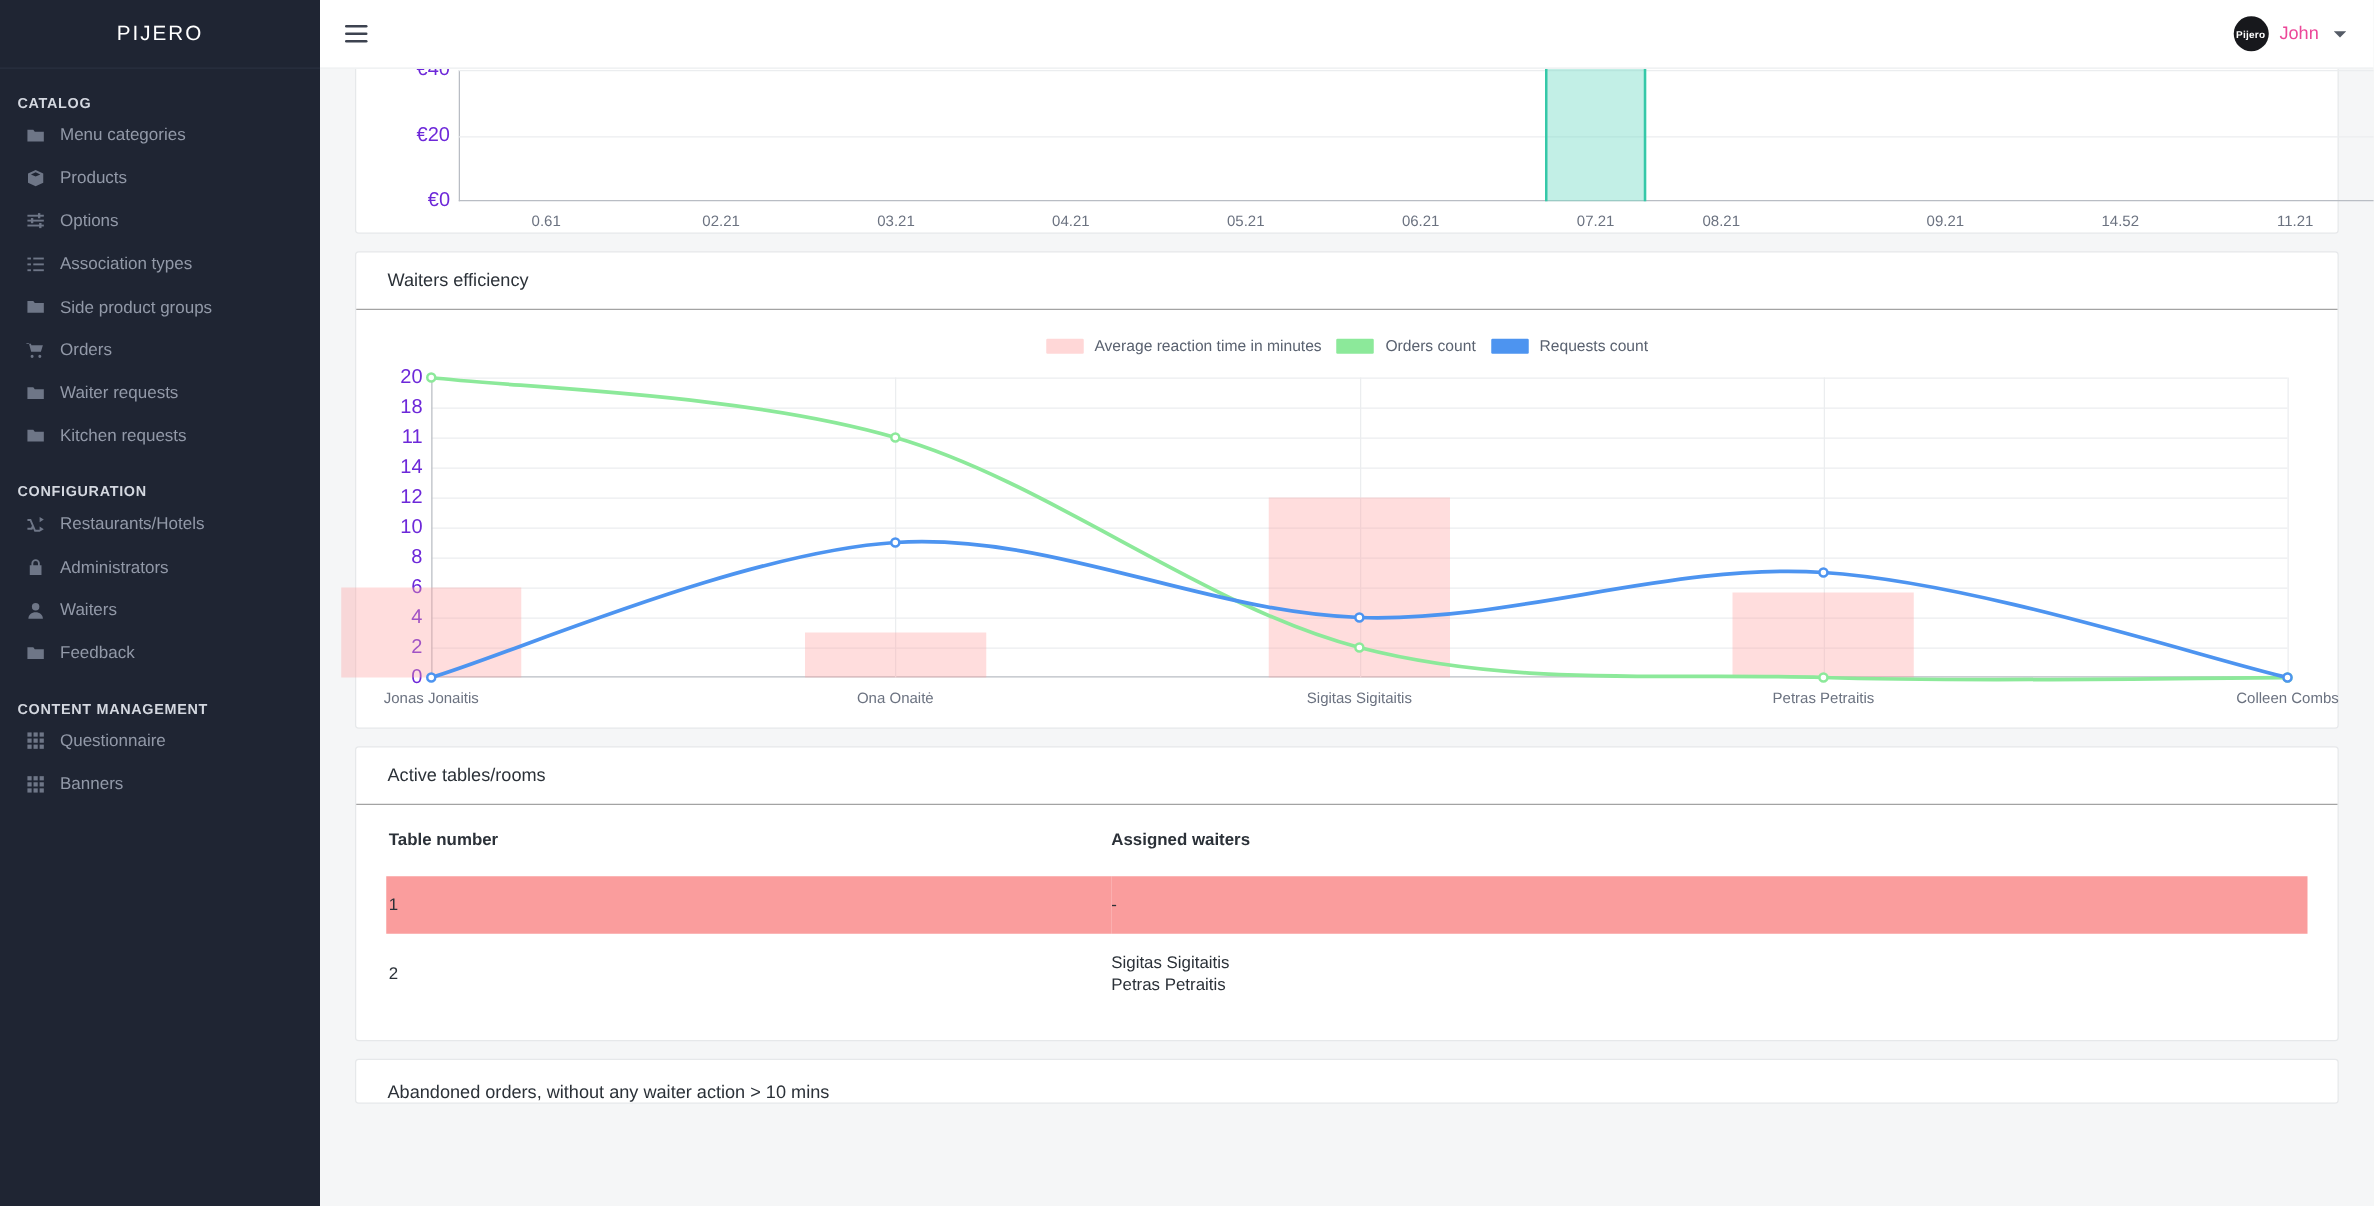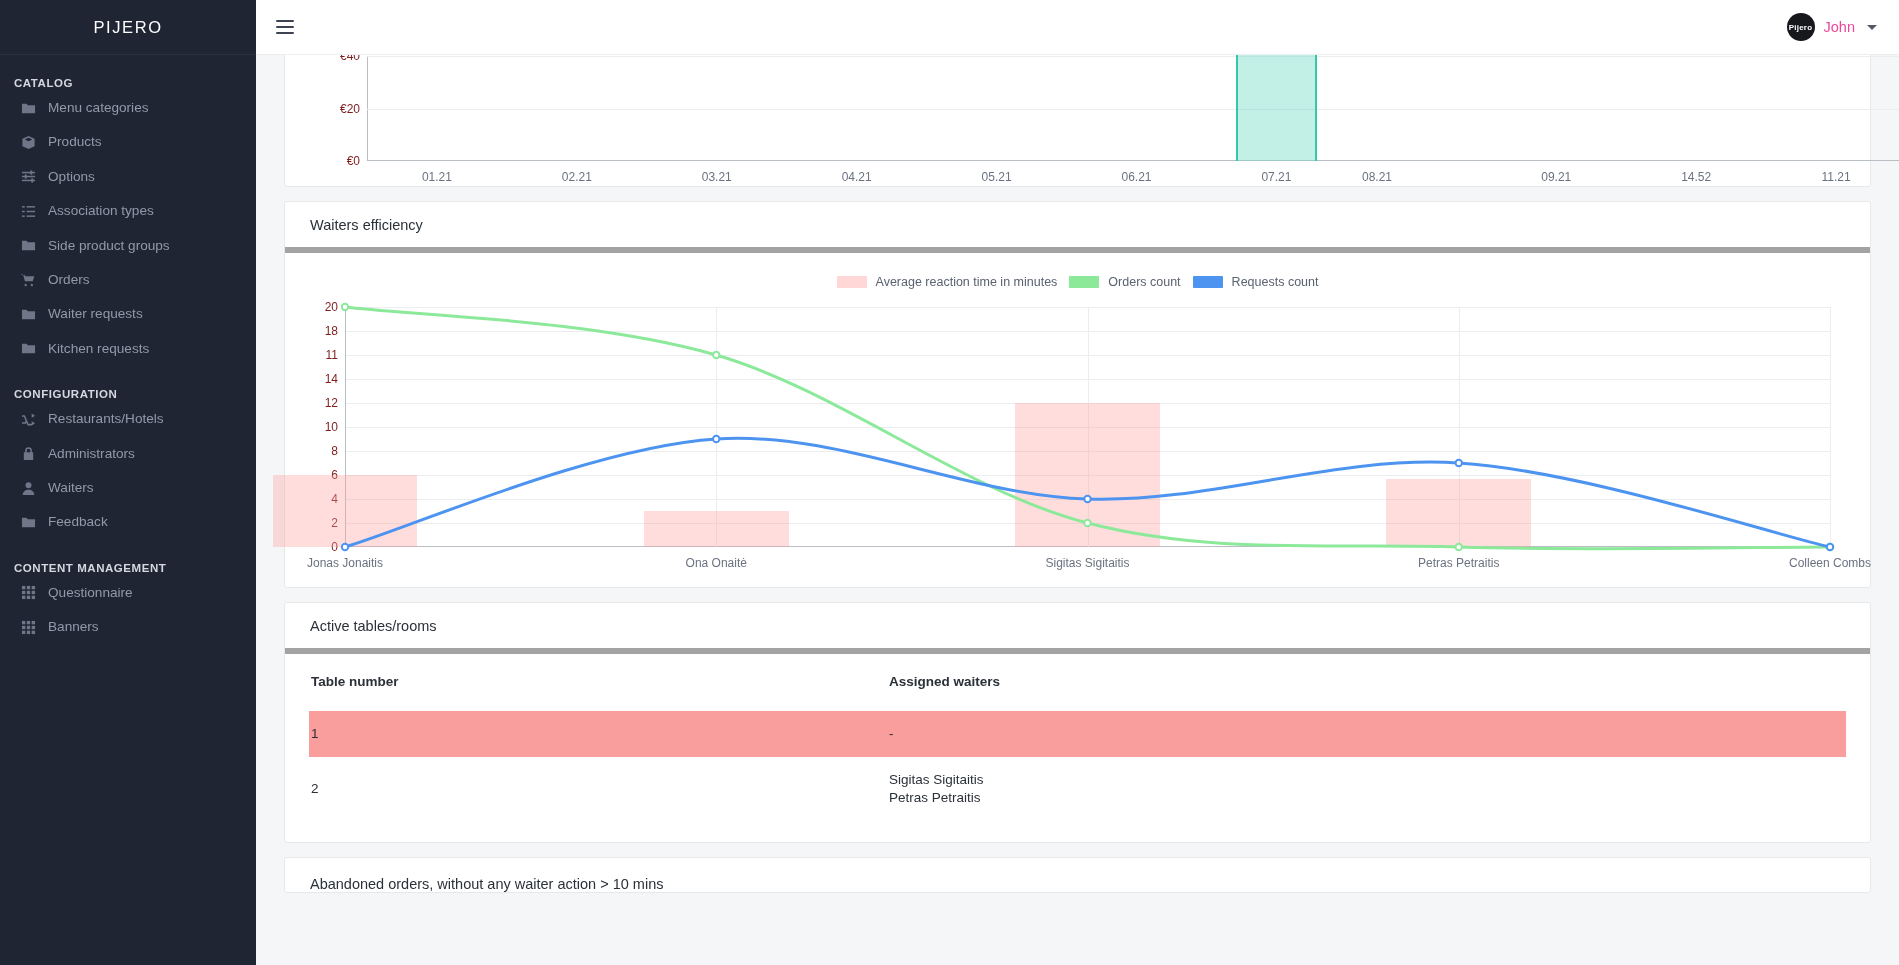--- a/index.html
+++ b/index.html
@@ -63,33 +63,33 @@
 
   .scroll-area { height: 910px; overflow: hidden; padding: 0 28px; position: relative;}
 
   .card {
     background: #fff; border: 1px solid #e6e8ea; border-radius: 3px;
     margin-bottom: 14px;
   }
   .card-head {
     padding: 15px 25px 14px 25px;
     font-size: 14.5px; color: #2b3138; font-weight: 400;
-    border-bottom: 6px solid #a3a3a3;
+    border-bottom: 1px solid #a3a3a3;
   }
   .card-body { padding: 8px 24px 10px 24px; position: relative; }
 
   
   .card-top { margin-top: -86px; }
   .chart-top-body { height: 130px; padding: 0 24px 0 24px; position: relative; }
 
   
   .plot { position: relative; width: 100%; }
   .ylabel {
     position: absolute; right: 100%; margin-right: 7px; transform: translateY(-50%);
-    font-size: 12px; color: #7f1d1d; white-space: nowrap;
+    font-size: 16px; color: #6d28d9; white-space: nowrap;
   }
   .xlabel {
     position: absolute; top: 100%; margin-top: 9px; transform: translateX(-50%);
     font-size: 12px; color: #6b7280; white-space: nowrap;
   }
   .gridline { position: absolute; left: 0; right: 0; height: 1px; background: #ebedef; }
   .vgrid { position: absolute; top: 0; bottom: 0; width: 1px; background: #ebedef; }
   .axis-x { position: absolute; left: 0; right: 0; bottom: 0; height: 1px; background: #b9bdc4; }
   .axis-y { position: absolute; left: 0; top: 0; bottom: 0; width: 1px; background: #b9bdc4; }
   .bar { position: absolute; bottom: 0; background: rgba(255,160,160,.36); }
@@ -291,21 +291,21 @@
       <div class="card card-top">
         <div class="chart-top-body">
           <div class="plot" id="plot-top" style="height:105px; margin:86px 0 0 58px; width:1679px;">
               <div class="axis-y"></div>
               <div class="axis-x"></div>
               <div class="ylabel" style="top:105px">€0</div>
               <div class="gridline" style="top:52.5px"></div>
               <div class="ylabel" style="top:52.5px">€20</div>
               <div class="gridline" style="top:0px"></div>
               <div class="ylabel" style="top:0px">€40</div>
-              <div class="xlabel" style="left:69.95833333333333px">01.21</div>
+              <div class="xlabel" style="left:69.95833333333333px">0.61</div>
               <div class="xlabel" style="left:209.875px">02.21</div>
               <div class="xlabel" style="left:349.79166666666663px">03.21</div>
               <div class="xlabel" style="left:489.7083333333333px">04.21</div>
               <div class="xlabel" style="left:629.625px">05.21</div>
               <div class="xlabel" style="left:769.5416666666666px">06.21</div>
               <div class="xlabel" style="left:909.4583333333333px">07.21</div>
               <div class="bar-teal" style="left:868.8824999999999px;width:81.15166666666666px;height:109px"></div>
               <div class="xlabel" style="left:1010px">08.21</div>
               <div class="xlabel" style="left:1189.2916666666665px">09.21</div>
               <div class="xlabel" style="left:1329.2083333333333px">14.52</div>

